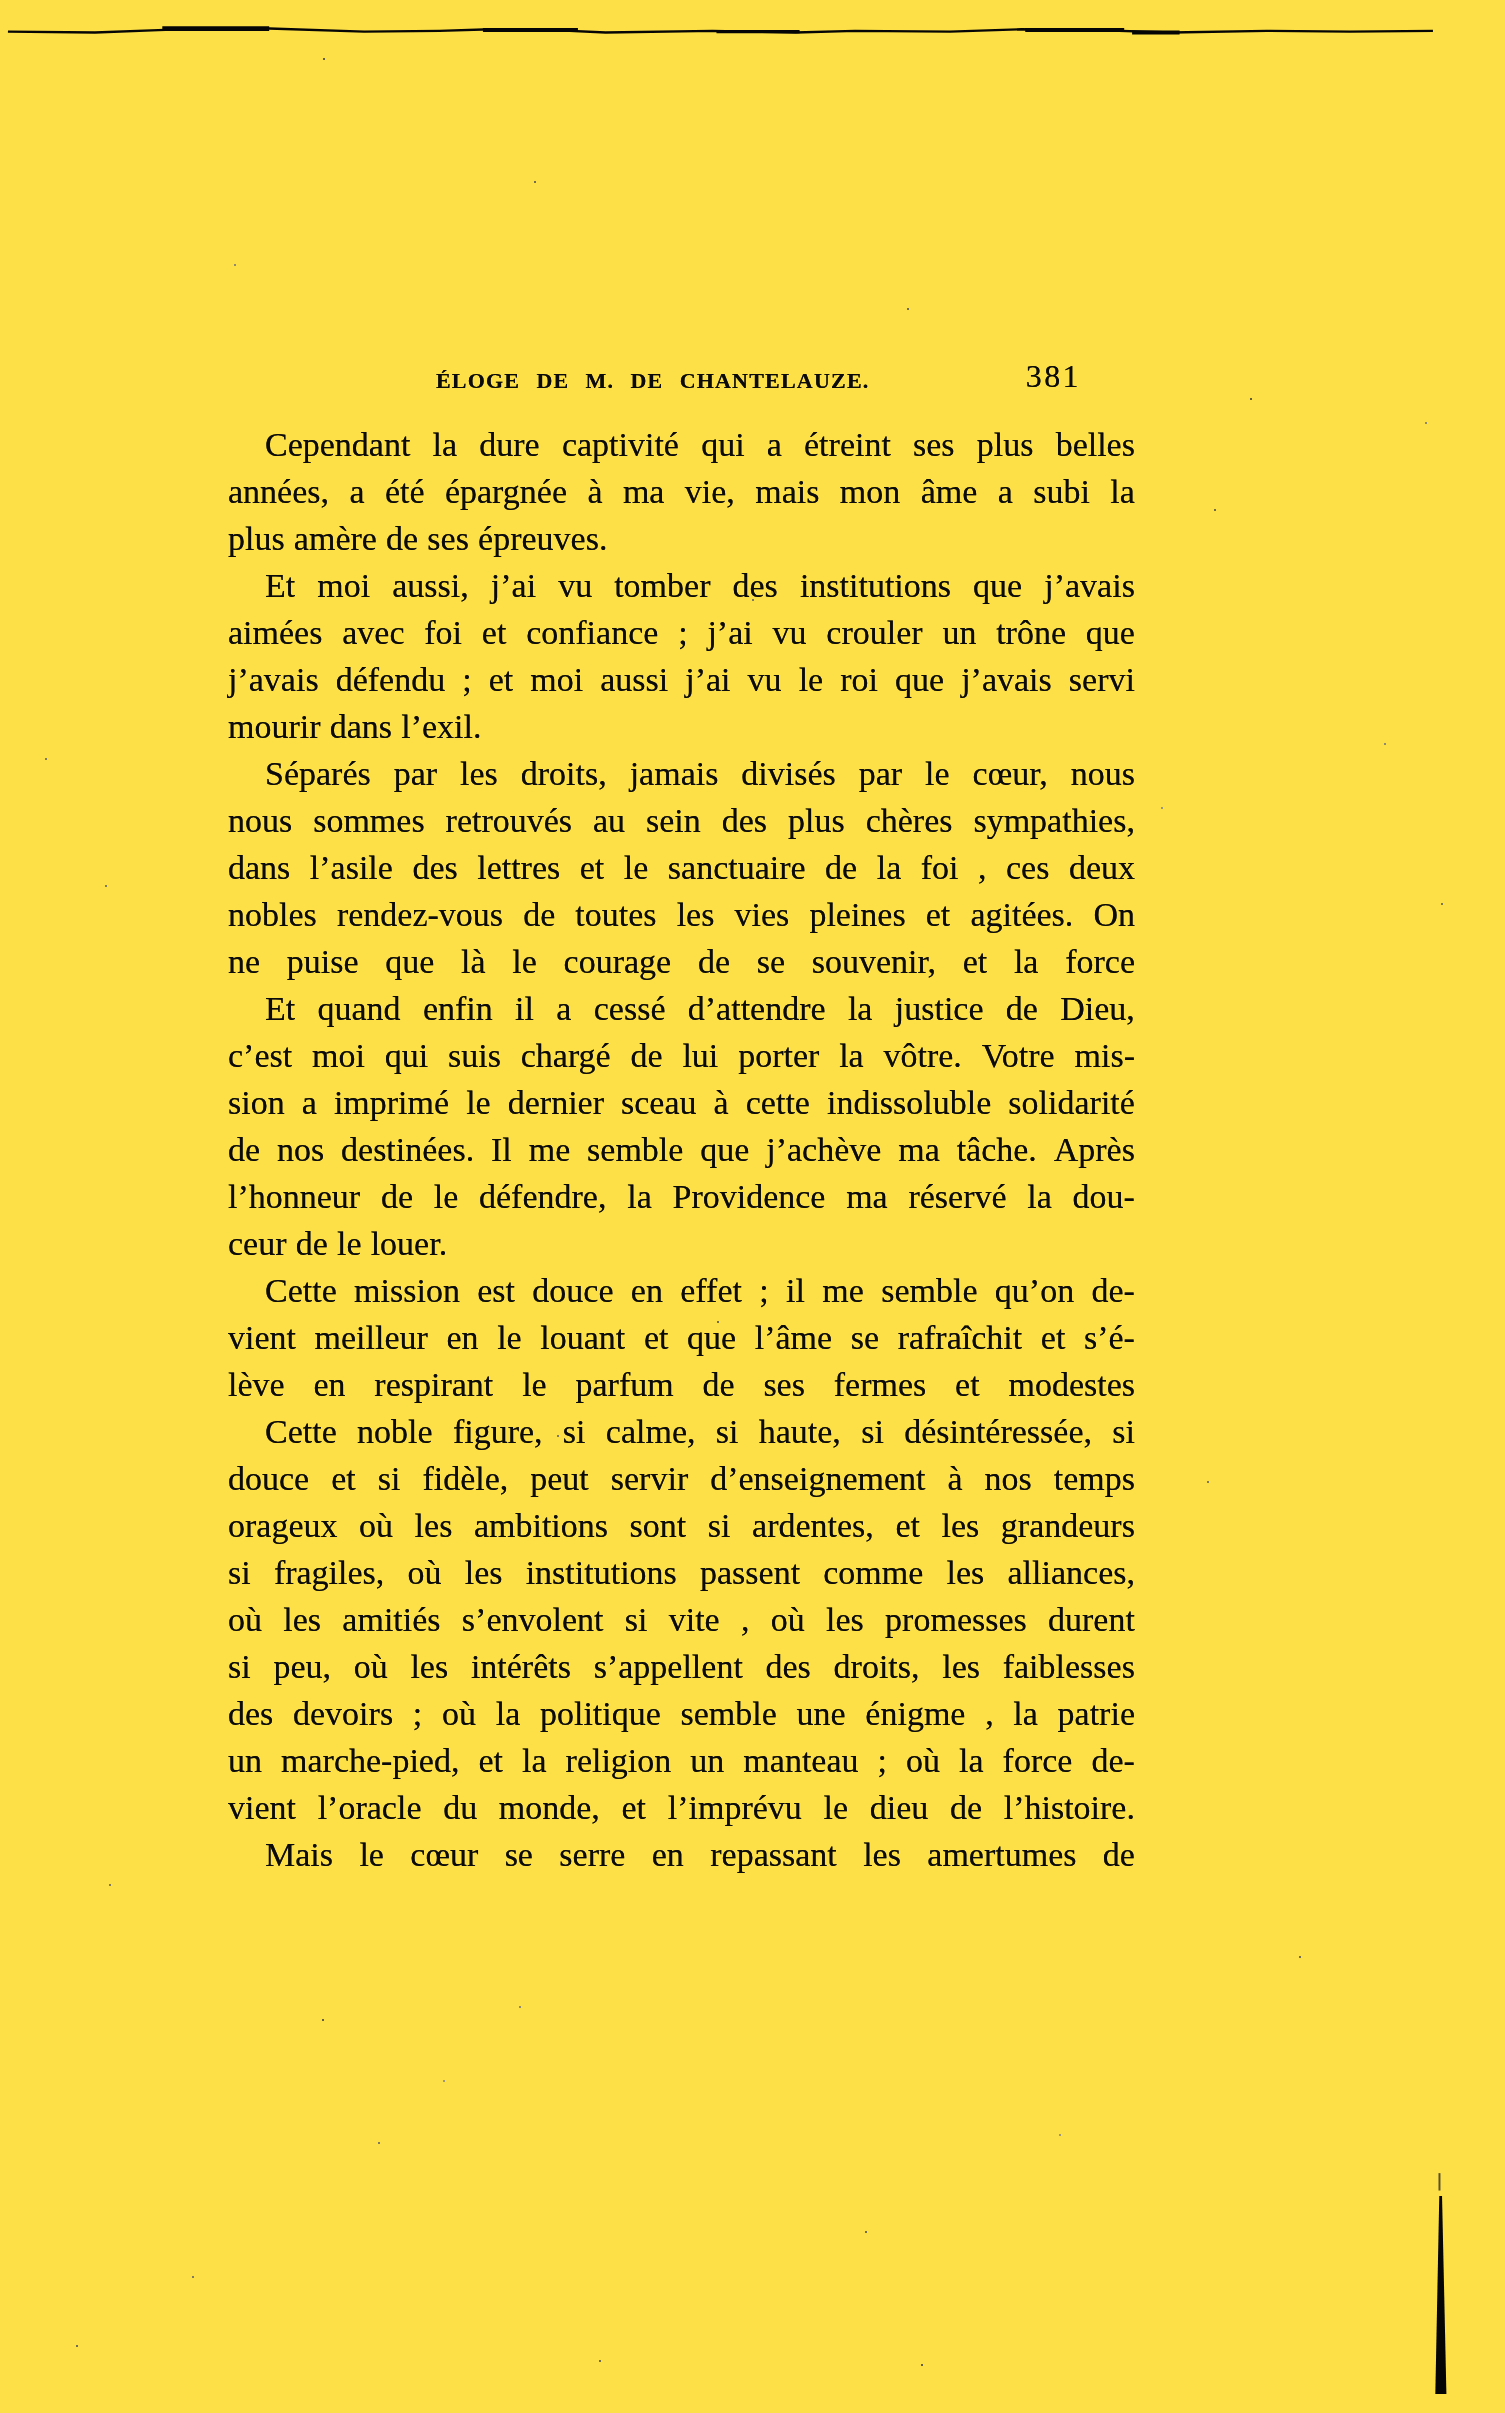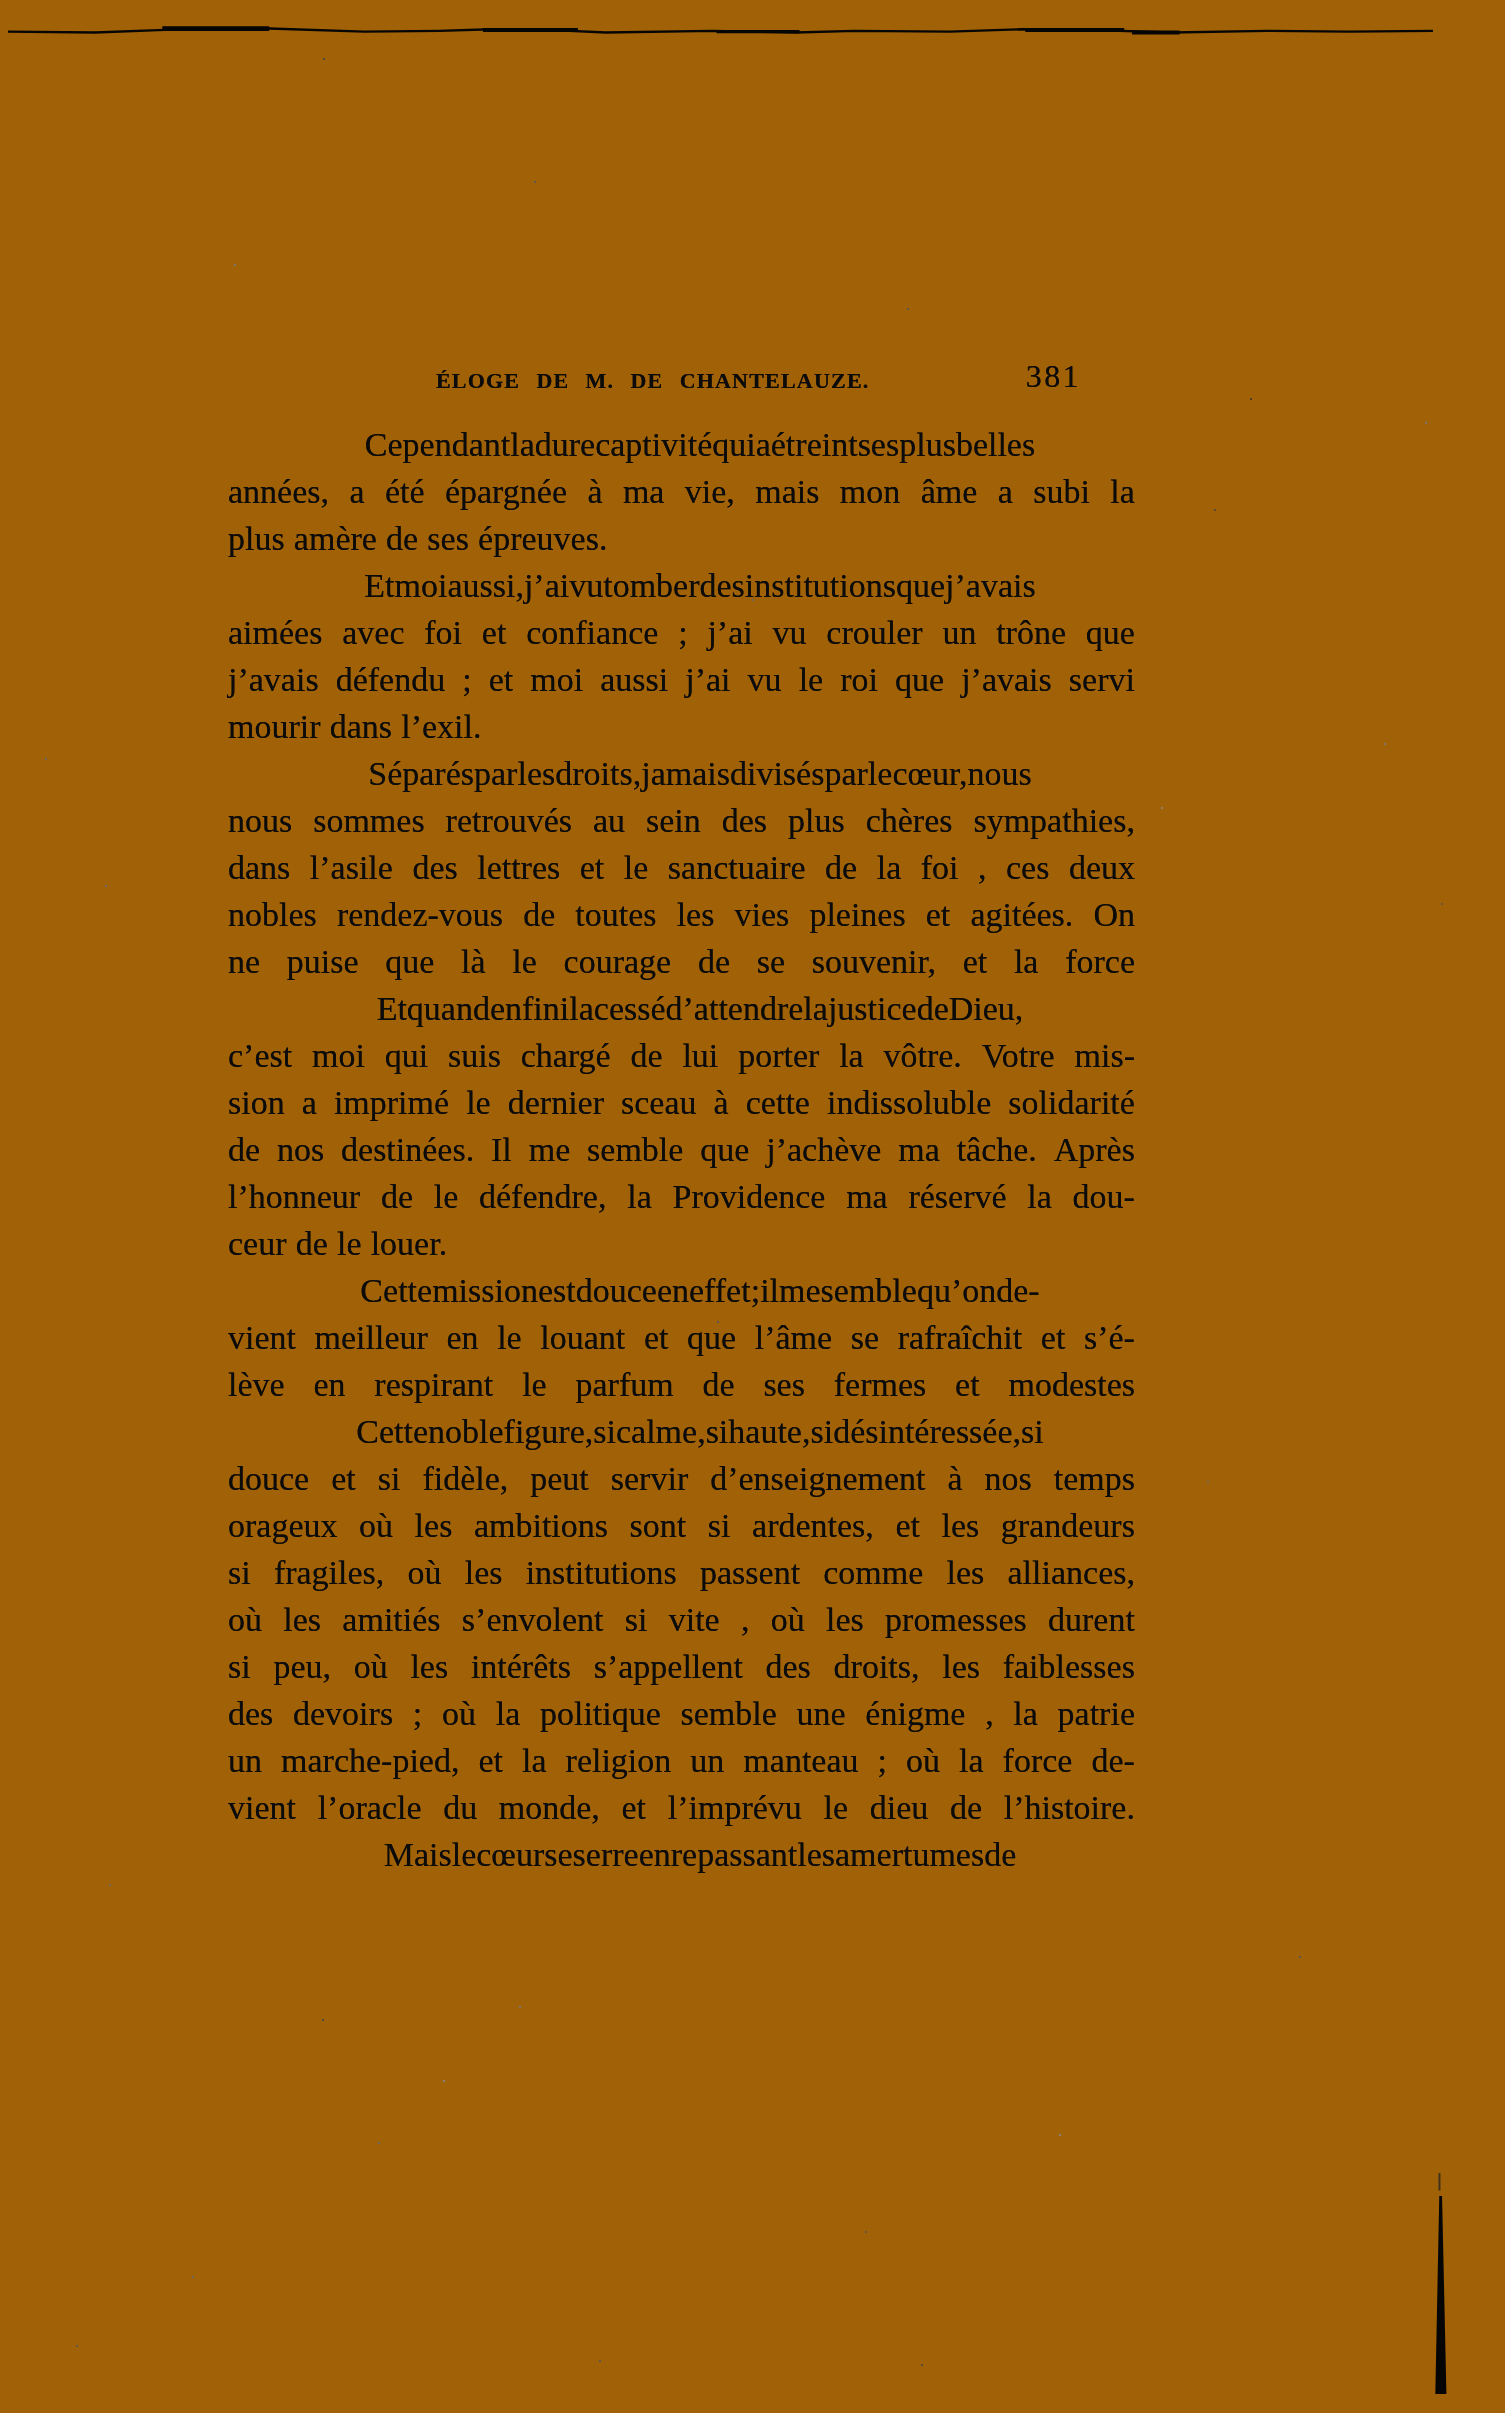--- a/index.html
+++ b/index.html
@@ -1,19 +1,19 @@
 <!DOCTYPE html>
 <html style="font-size:12.7px"><head>
 <meta charset="utf-8">
 <style>
   html,body{margin:0;padding:0;background:#e9e9e9;}
   .page{
     position:relative;
     width:1505px;height:2413px;
-    background:#a16207;
+    background:#fde047;
     overflow:hidden;
     font-family:"Liberation Serif","DejaVu Serif",serif;
     color:#0b0b0b;
   }
   .edge-art{position:absolute;left:0;top:0;width:1505px;height:2413px;pointer-events:none;}
   .header{position:absolute;left:228px;top:358px;width:907px;height:51px;}
   .running-title{
     position:absolute;left:208px;top:9.5px;
     font-size:22px;font-weight:700;
     letter-spacing:1.2px;word-spacing:9.5px;
@@ -29,21 +29,21 @@
   .text-block{
     position:absolute;left:228px;top:426px;width:907px;
     font-size:34px;
     text-shadow:0 0 0.5px rgba(0,0,0,.7);
   }
   .para{margin:0;}
   .line{
     display:flex;justify-content:space-between;align-items:baseline;
     height:47px;box-sizing:border-box;white-space:nowrap;
   }
-  .line.indent{padding-left:37px;justify-content:center;}
+  .line.indent{padding-left:37px;}
   .line.endline{justify-content:flex-start;gap:0.27em;}
   .noise-dot{position:absolute;border-radius:50%;}
 </style>
 </head>
 <body>
 
 <div class="page">
 
   <svg class="edge-art" viewBox="0 0 1901 3048">
     <g>

